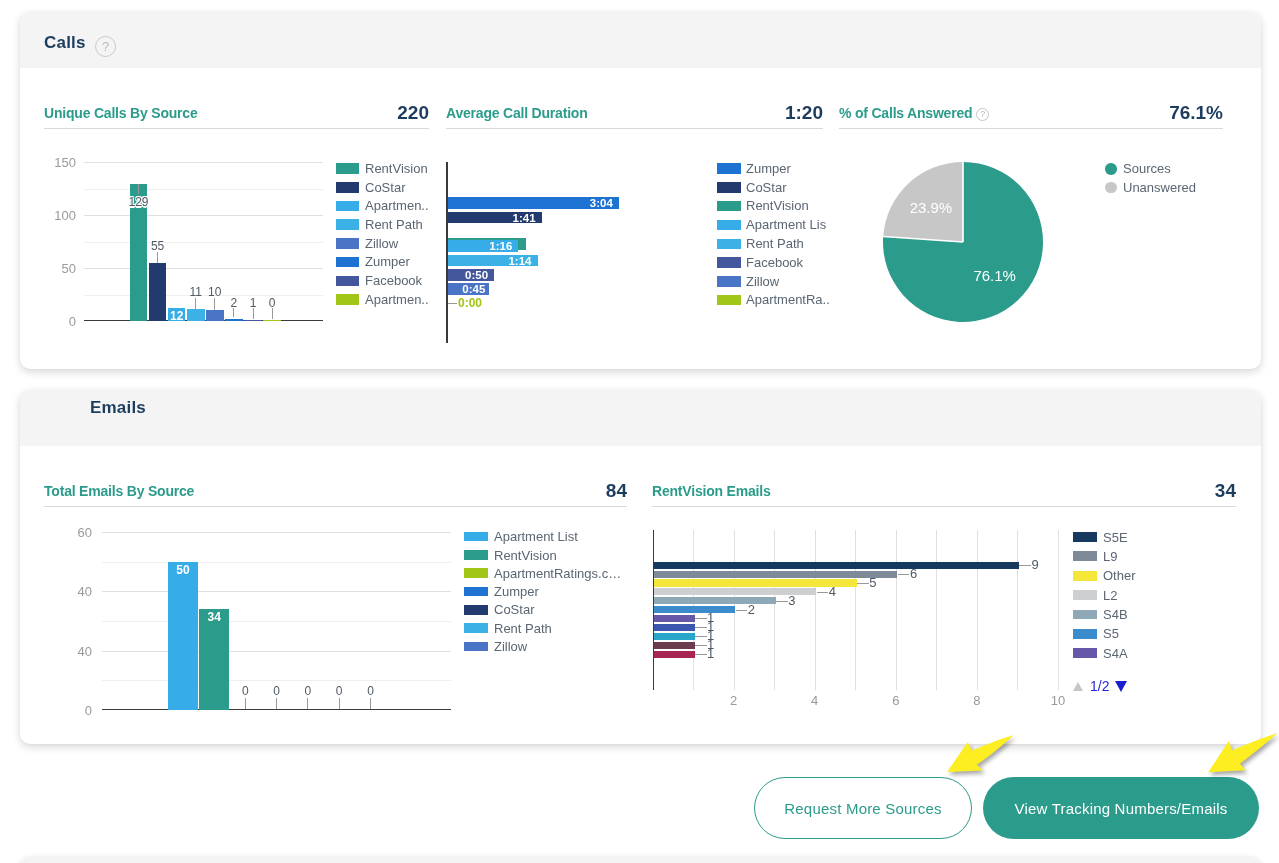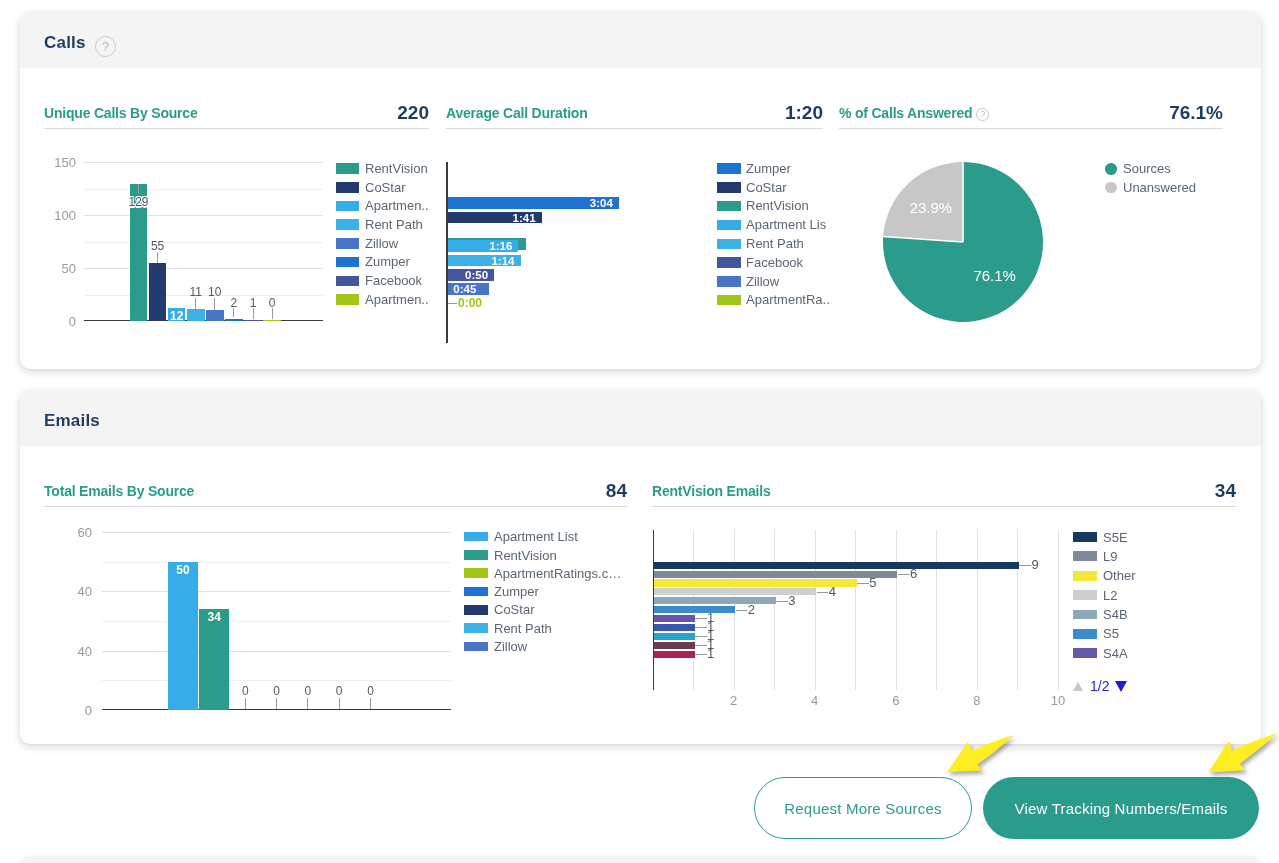--- a/index.html
+++ b/index.html
@@ -83,23 +83,23 @@
     <div class="sw" style="left:316px;top:263.5px;width:23px;height:10.5px;background:#44579d;"></div>
     <div class="lt" style="left:345px;top:261.0px;">Facebook</div>
     <div class="sw" style="left:316px;top:282.2px;width:23px;height:10.5px;background:#a2c617;"></div>
     <div class="lt" style="left:345px;top:279.7px;">Apartmen..</div>
     <div style="position:absolute;left:426px;top:150px;width:300px;height:193px;">
       <div style="position:absolute;left:0;top:0;width:1.5px;height:181px;background:#3a3a3a;"></div>
       <div class="bar" style="left:1.5px;top:35.3px;width:171.4px;height:11.6px;background:#1e72d2;color:#fff;font-weight:bold;font-size:11.5px;line-height:12px;text-align:right;"><span style="padding-right:6px;">3:04</span></div>
       <div class="bar" style="left:1.5px;top:49.6px;width:94.1px;height:11.6px;background:#233a6f;color:#fff;font-weight:bold;font-size:11.5px;line-height:12px;text-align:right;"><span style="padding-right:6px;">1:41</span></div>
       <div class="bar" style="left:1.5px;top:64.0px;width:78px;height:11.6px;background:#2b9b8b;color:#fff;font-weight:bold;font-size:11.5px;line-height:12px;text-align:center;margin-top:12px;"><span style="padding-right:6px;">1:28</span></div>
       <div class="bar" style="left:1.5px;top:78.3px;width:70.8px;height:11.6px;background:#36ace8;color:#fff;font-weight:bold;font-size:11.5px;line-height:12px;text-align:right;"><span style="padding-right:6px;">1:16</span></div>
-      <div class="bar" style="left:1.5px;top:92.7px;width:73px;height:11.6px;background:#3bb1e6;color:#fff;font-weight:bold;font-size:11.5px;line-height:12px;text-align:right;"><span style="padding-right:6px;">1:14</span></div>
+      <div class="bar" style="left:1.5px;top:92.7px;width:90px;height:11.6px;background:#3bb1e6;color:#fff;font-weight:bold;font-size:11.5px;line-height:12px;text-align:right;"><span style="padding-right:6px;">1:14</span></div>
       <div class="bar" style="left:1.5px;top:107.0px;width:46.6px;height:11.6px;background:#44579d;color:#fff;font-weight:bold;font-size:11.5px;line-height:12px;text-align:right;"><span style="padding-right:6px;">0:50</span></div>
-      <div class="bar" style="left:1.5px;top:121.4px;width:41.9px;height:11.6px;background:#4a74c6;color:#fff;font-weight:bold;font-size:11.5px;line-height:12px;text-align:right;"><span style="padding-right:13px;margin-top:48px;">0:45</span></div>
+      <div class="bar" style="left:1.5px;top:121.4px;width:41.9px;height:11.6px;background:#4a74c6;color:#fff;font-weight:bold;font-size:11.5px;line-height:12px;text-align:right;"><span style="padding-right:4px;margin-top:48px;">0:45</span></div>
       <div style="position:absolute;left:1.5px;top:140.8px;width:9px;height:1.5px;background:#999;"></div>
       <div style="position:absolute;left:12px;top:133.8px;font-size:12px;font-weight:bold;color:#a2c617;">0:00</div>
     </div>
     <div class="sw" style="left:697px;top:151.3px;width:24px;height:10.5px;background:#1e72d2;"></div>
     <div class="lt" style="left:726px;top:148.8px;width:83px;overflow:hidden;">Zumper</div>
     <div class="sw" style="left:697px;top:170.1px;width:24px;height:10.5px;background:#233a6f;"></div>
     <div class="lt" style="left:726px;top:167.6px;width:83px;overflow:hidden;">CoStar</div>
     <div class="sw" style="left:697px;top:188.9px;width:24px;height:10.5px;background:#2b9b8b;"></div>
     <div class="lt" style="left:726px;top:186.4px;width:83px;overflow:hidden;">RentVision</div>
     <div class="sw" style="left:697px;top:207.7px;width:24px;height:10.5px;background:#36ace8;"></div>
@@ -119,21 +119,21 @@
       <text x="47.9" y="50.5" font-size="15" fill="#fff" text-anchor="middle" font-family="Liberation Sans,sans-serif">23.9%</text>
       <text x="111.7" y="118.6" font-size="15" fill="#fff" text-anchor="middle" font-family="Liberation Sans,sans-serif">76.1%</text>
     </svg>
     <div style="position:absolute;left:1085px;top:151px;width:11.5px;height:11.5px;border-radius:50%;background:#2b9b8b;"></div>
     <div class="lt" style="left:1103px;top:149.3px;">Sources</div>
     <div style="position:absolute;left:1085px;top:169.8px;width:11.5px;height:11.5px;border-radius:50%;background:#c7c7c7;"></div>
     <div class="lt" style="left:1103px;top:168.1px;">Unanswered</div>
   </div>
 <div class="card" style="top:390px;height:354px;">
     <div class="chead"></div>
-    <div class="sect" style="top:21px;font-size:17px;">Emails</div>
+    <div class="sect" style="top:8px;font-size:17px;margin-left:46px;">Emails</div>
     <div class="trow" style="left:24px;top:91px;width:583px;">
       <span class="t">Total Emails By Source</span>
       <span class="v">84</span>
     </div>
     <div class="trow" style="left:632px;top:91px;width:584px;">
       <span class="t">RentVision Emails</span>
       <span class="v">34</span>
     </div>
     <div style="position:absolute;left:82px;top:142px;width:349px;height:178px;">
       <div class="gl" style="top:-0.0px;background:#e0e0e0;"></div>

